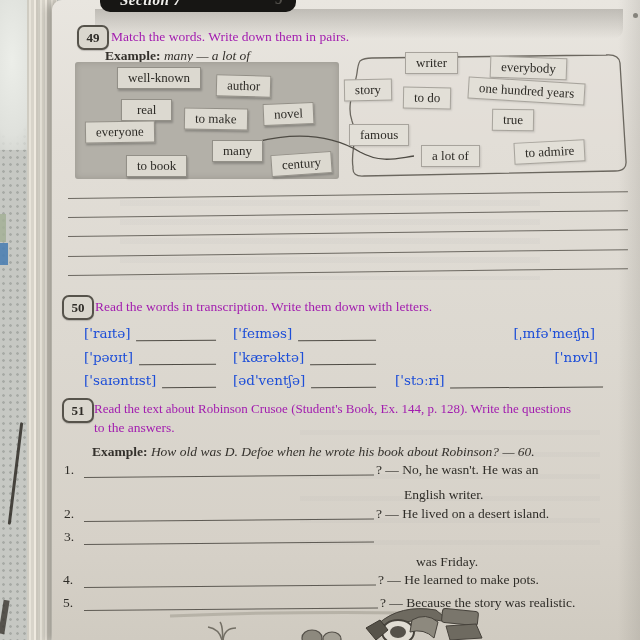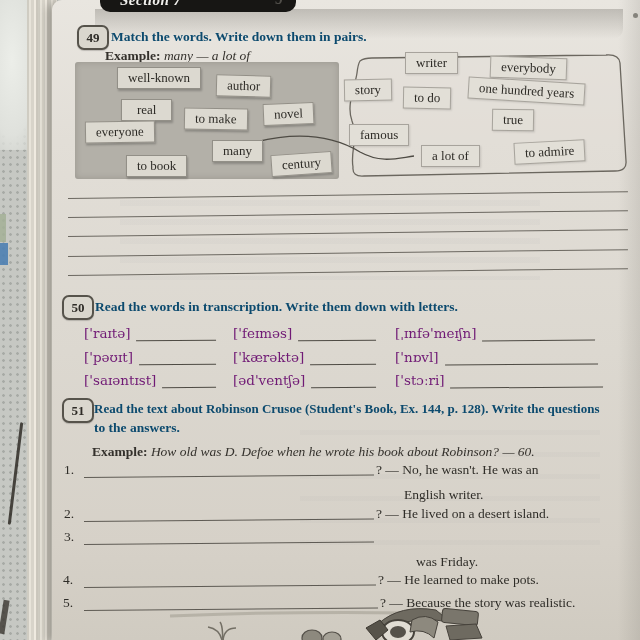--- a/index.html
+++ b/index.html
@@ -61,21 +61,21 @@
     font-weight:bold; font-style:italic; font-size:16px; letter-spacing:.6px;
   }
   
   .badge{
     position:absolute; width:28px; height:21px;
     border:2px solid #56534b; border-radius:7px; background:#dad7ce;
     display:flex; align-items:center; justify-content:center;
     font-weight:bold; font-size:13px; color:#2e2c27;
     box-shadow:0 1px 1px rgba(0,0,0,.18);
   }
-  .ex-title{position:absolute; font-weight:bold; font-size:13.5px; line-height:1.25; color:#0c4a6e;}
+  .ex-title{position:absolute; font-weight:normal; font-size:13.5px; line-height:1.25; color:#a21caf;}
   .example{position:absolute; font-size:13.5px;}
   .example b{font-weight:bold;}
   .example i{}
   
   .leftbox{
     position:absolute; left:75px; top:62px; width:264px; height:117px;
     background:#b3b0a8; border-radius:3px; box-shadow:inset 0 0 6px rgba(70,68,62,.25);
   }
   .tile{
     position:absolute; background:#dcd9d0; border:1px solid rgba(85,82,74,.55);
@@ -83,21 +83,21 @@
     box-shadow:1px 2px 2px rgba(0,0,0,.22); line-height:1.25;
   }
   .tile.right{background:#e2dfd7; border-color:rgba(95,92,84,.45); box-shadow:1px 1px 2px rgba(0,0,0,.12);}
   .overlay-svg{position:absolute; pointer-events:none;}
   
   .wline{
     position:absolute; left:68px; width:560px; height:1px; background:#57544c;
     transform:rotate(-0.7deg); transform-origin:left center; opacity:.85;
   }
   
-  .tcell{position:absolute; display:flex; align-items:flex-end; font-family:"DejaVu Serif", serif; font-size:13.5px; color:#701a75;}
+  .tcell{position:absolute; display:flex; align-items:flex-end; font-family:"DejaVu Serif", serif; font-size:13.5px; color:#1d4ed8;}
   .tcell .fill{flex:1; border-bottom:1px solid #4e4b44; height:13px; margin-left:6px; transform:rotate(-0.4deg);}
   
   .qnum{position:absolute; font-size:13.5px; color:#2f2d28;}
   .qline{position:absolute; height:1px; background:#514e47; transform:rotate(-0.5deg); transform-origin:left center; opacity:.9;}
   .answer{position:absolute; font-size:13.5px; color:#2f2d28; white-space:nowrap;}
   .smudge1{position:absolute; left:120px; top:200px; width:420px; height:80px;
     background:repeating-linear-gradient(180deg, rgba(90,95,110,.035) 0 6px, transparent 6px 19px);}
   .smudge2{position:absolute; left:300px; top:430px; width:300px; height:120px;
     background:repeating-linear-gradient(180deg, rgba(90,95,110,.03) 0 5px, transparent 5px 22px);}
 </style>
@@ -173,34 +173,34 @@
   <div class="ex-title" style="left:95px; top:299px;">Read the words in transcription. Write them down with letters.</div>
 
   <div class="tcell" style="left:84px;  top:325px; width:132px;">
     <span>['raɪtə]</span>
       <div class="fill"></div>
   </div>
   <div class="tcell" style="left:233px; top:325px; width:143px;">
     <span>['feɪməs]</span>
       <div class="fill"></div>
   </div>
-  <div class="tcell" style="left:395px; top:325px; width:200px;">
+  <div class="tcell" style="left:395px; top:325px; width:200px;flex-direction:column;">
     <span>[ˌɪnfə'meɪʃn]</span>
       <div class="fill"></div>
   </div>
 
   <div class="tcell" style="left:233px; top:349px; width:143px;">
     <span>['kærəktə]</span>
       <div class="fill"></div>
   </div>
   <div class="tcell" style="left:84px;  top:349px; width:132px;">
     <span>['pəʊɪt]</span>
       <div class="fill"></div>
   </div>
-  <div class="tcell" style="left:395px; top:349px; width:203px;">
+  <div class="tcell" style="left:395px; top:349px; width:203px;flex-direction:column;">
     <span>['nɒvl]</span>
       <div class="fill"></div>
   </div>
 
   <div class="tcell" style="left:84px;  top:372px; width:132px;">
     <span>['saɪəntɪst]</span>
       <div class="fill"></div>
   </div>
   <div class="tcell" style="left:395px; top:372px; width:208px;">
     <span>['stɔːri]</span>

